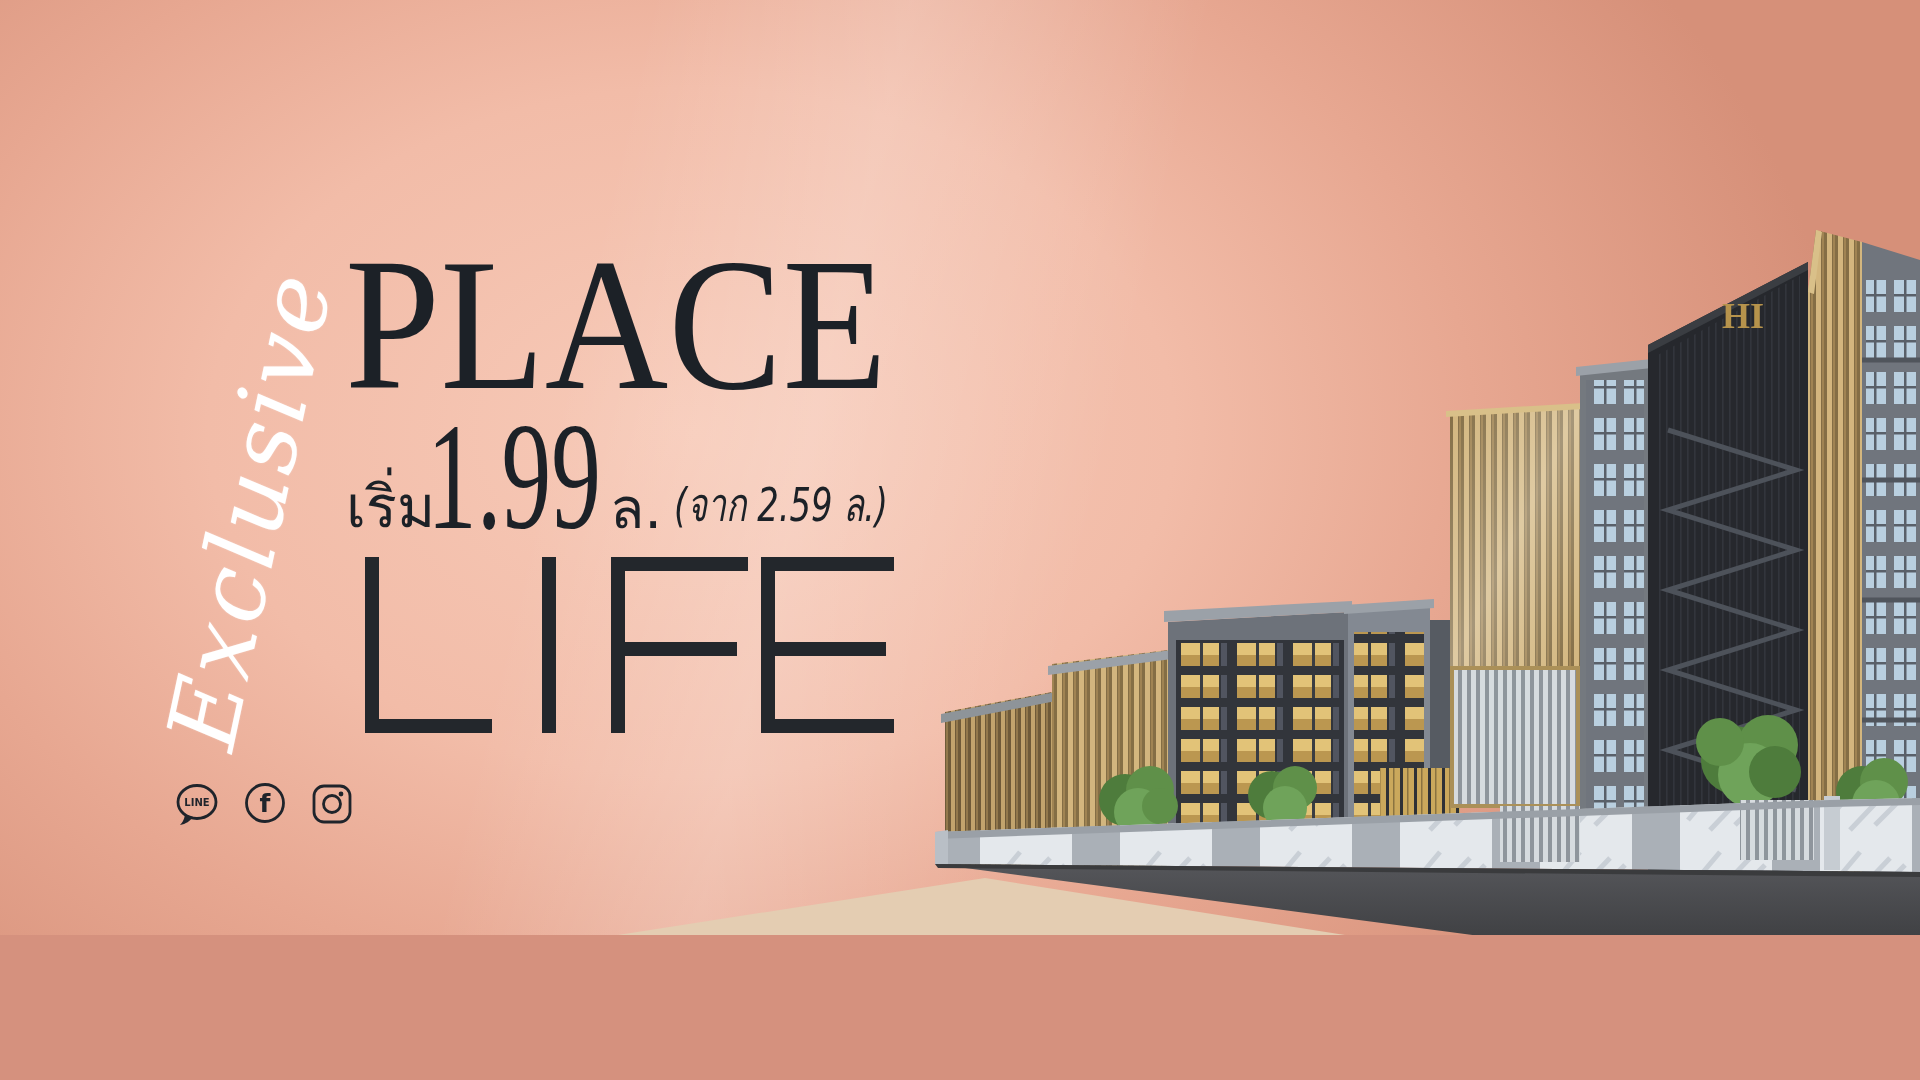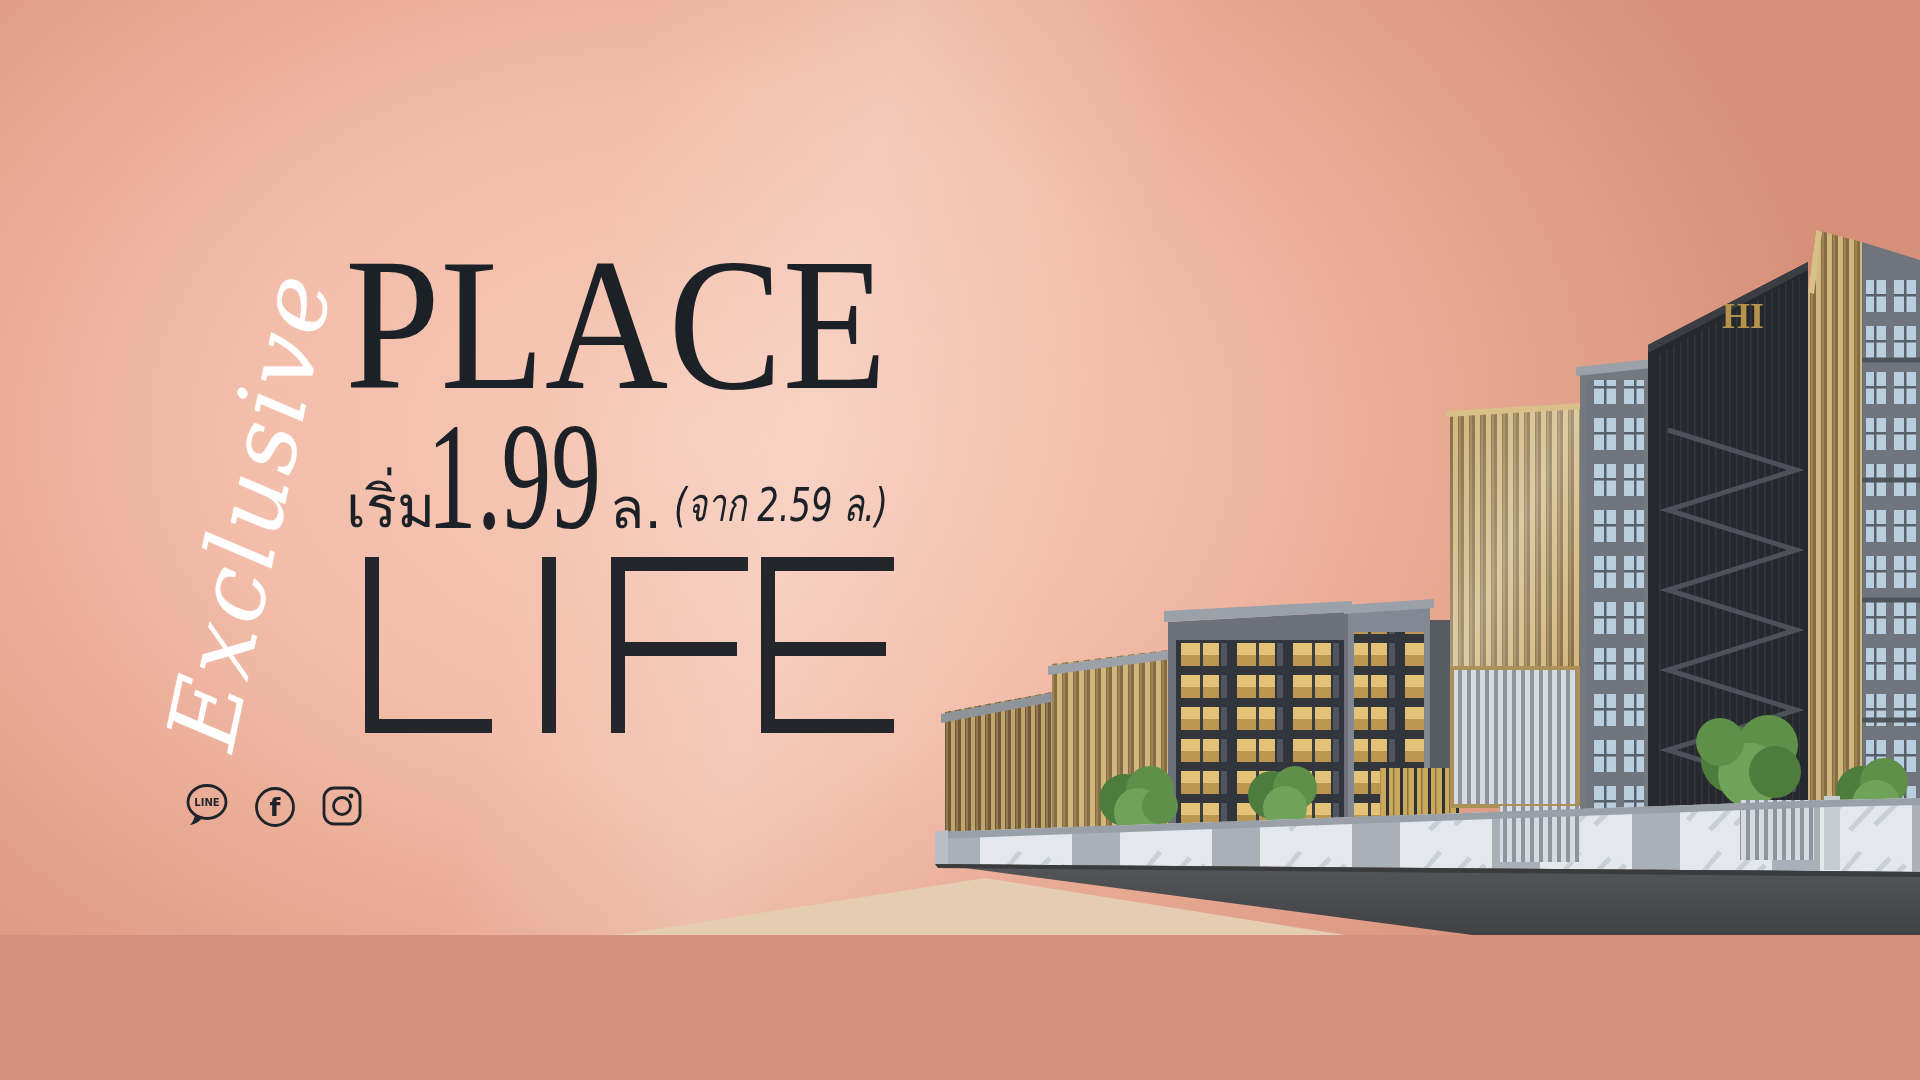--- a/index.html
+++ b/index.html
@@ -20,21 +20,21 @@
   .hero-svg { position:absolute; left:140px; top:190px; width:820px; height:660px; z-index:4; }
   .script-word {
     position:absolute; left:-30px; top:440px; width:560px; height:140px;
     display:flex; align-items:center; justify-content:center;
     transform:rotate(-78deg);
     font-family:"DejaVu Serif", serif; font-style:italic;
     font-size:95px; letter-spacing:3px; color:#ffffff; z-index:4;
     text-shadow:0 0 2px rgba(255,255,255,0.35);
   }
   .social-row {
-    position:absolute; left:184px; top:782px; display:flex; align-items:flex-end; gap:24px; z-index:5;
+    position:absolute; left:174px; top:782px; display:flex; align-items:flex-start; gap:24px; z-index:5;
   }
   .social-btn { background:none; border:none; cursor:pointer; display:block; padding:0; }
   .t-place { font-family:"Liberation Serif", serif; fill:#1c2127; }
   .t-thai  { font-family:"DejaVu Sans", sans-serif; fill:#1c2127; }
   .t-num   { font-family:"Liberation Serif", serif; fill:#1c2127; }
   .t-note  { font-family:"DejaVu Sans", sans-serif; font-style:italic; fill:#1c2127; }
   .life-stroke { stroke:#23272c; stroke-width:14; fill:none; stroke-linecap:butt; }
   .logo-hi { font-family:"Liberation Serif", serif; font-weight:bold; fill:#b6934c; }
   .icon-stroke { stroke:#1f242b; stroke-width:2.8; fill:none; }
   .icon-text { font-family:"DejaVu Sans", sans-serif; font-weight:bold; fill:#1f242b; }

